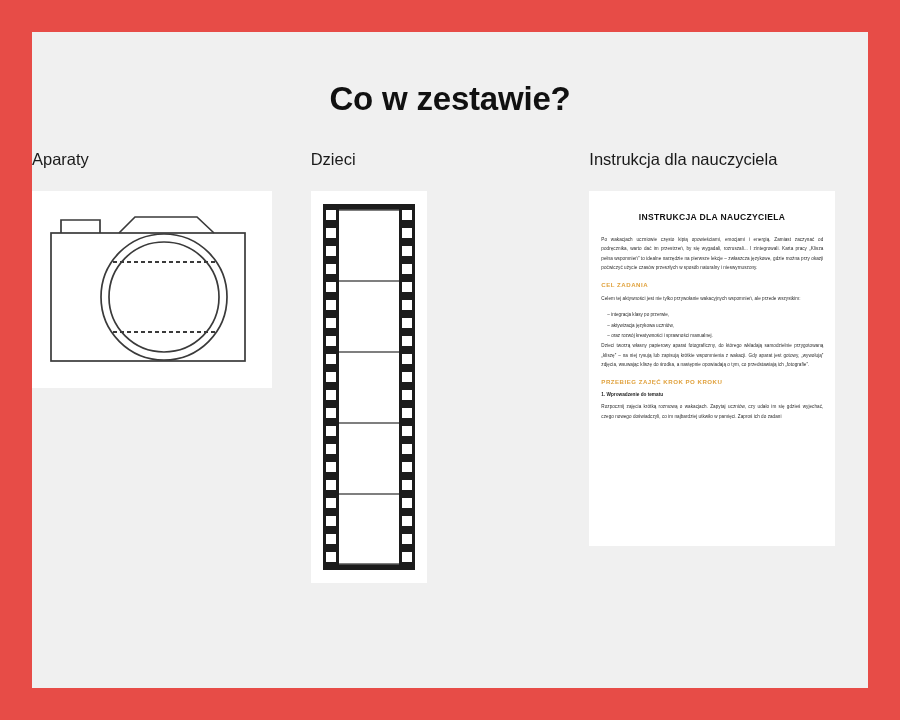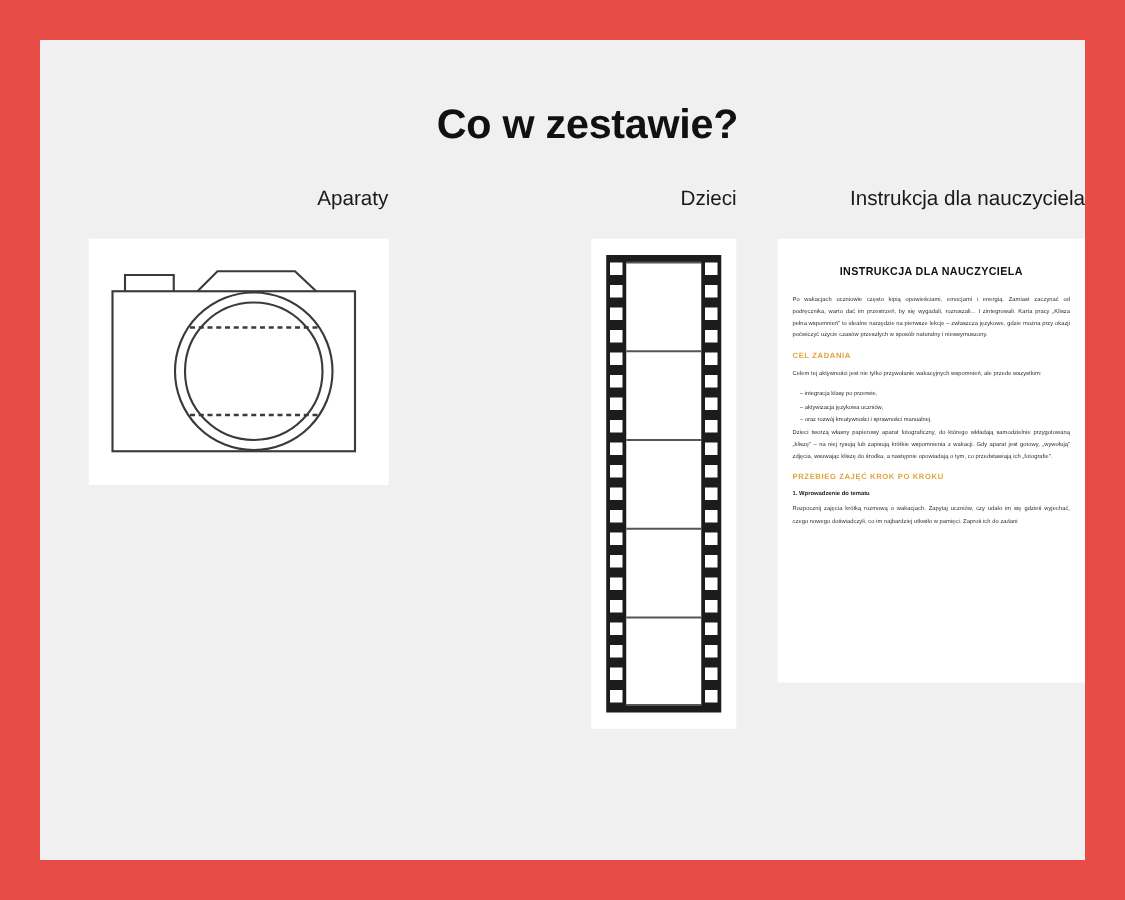--- a/index.html
+++ b/index.html
@@ -24,36 +24,35 @@
   .slide-title {
     position: absolute;
     left: 0;
     top: 48px;
     width: 836px;
     text-align: center;
     font-size: 33px;
     font-weight: bold;
     color: #111111;
     letter-spacing: -0.2px;
-    padding-left: 20px;
   }
   .columns {
     position: absolute;
     left: 0;
     top: 118px;
     width: 836px;
     height: 470px;
     display: flex;
     flex-direction: row;
   }
   .column {
     flex: 1 1 0;
     display: flex;
     flex-direction: column;
-    align-items: flex-end;
+    align-items: flex-start;
   }
   .col-label {
     font-size: 16.5px;
     color: #1a1a1a;
     text-align: center;
     margin-bottom: 22px;
     white-space: nowrap;
   }
 
   

